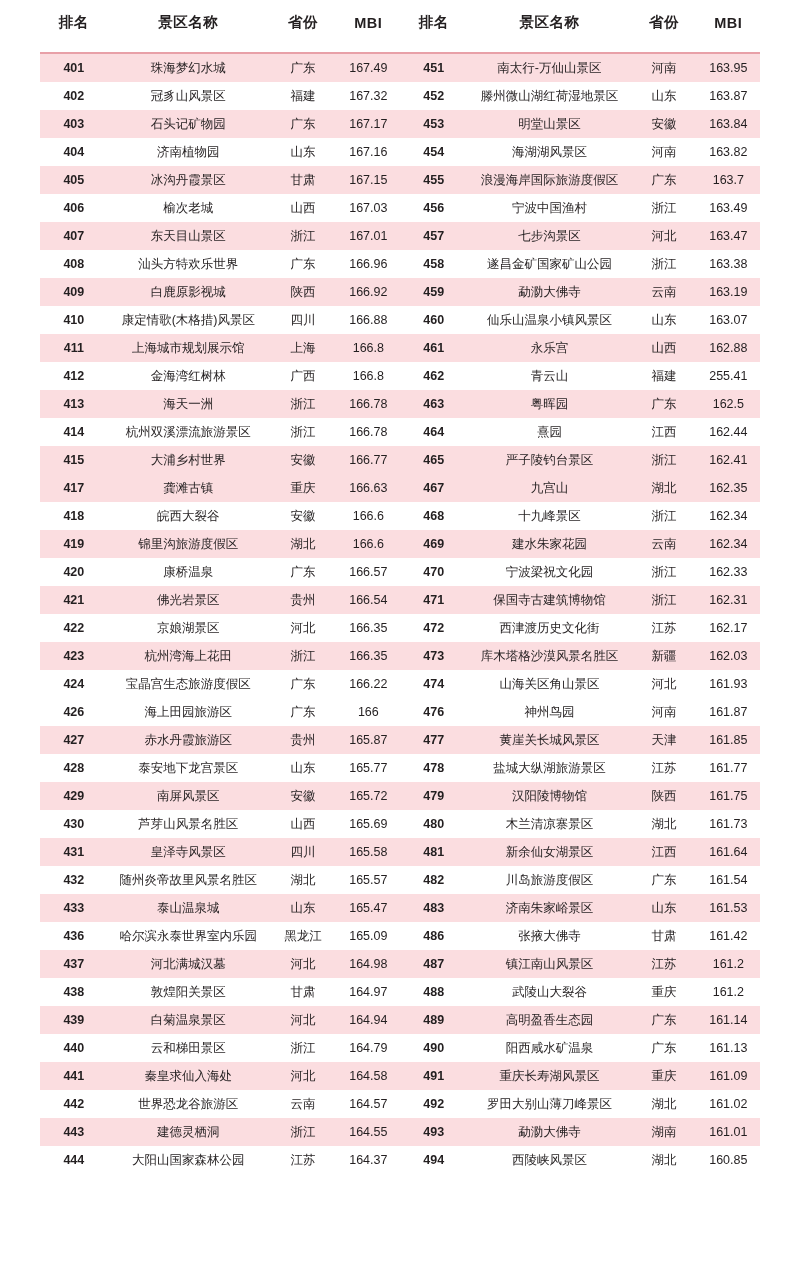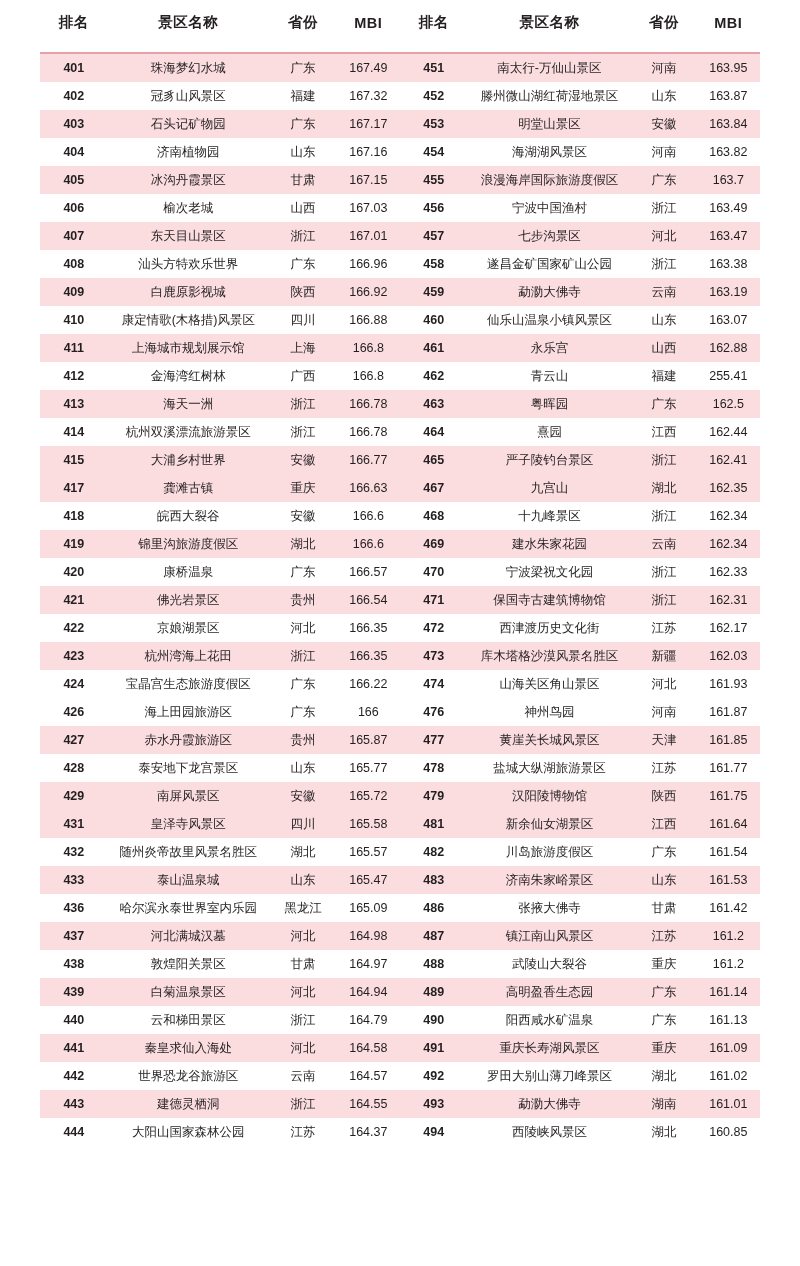--- a/index.html
+++ b/index.html
@@ -356,20 +356,30 @@
         <tr class="shade">
           <td class="rankcell">429</td>
           <td class="namecell">南屏风景区</td>
           <td>安徽</td>
           <td>165.72</td>
           <td class="rankcell">479</td>
           <td class="namecell">汉阳陵博物馆</td>
           <td>陕西</td>
           <td>161.75</td>
         </tr>
+        <tr class="plain">
+          <td class="rankcell">430</td>
+          <td class="namecell">芦芽山风景名胜区</td>
+          <td>山西</td>
+          <td>165.69</td>
+          <td class="rankcell">480</td>
+          <td class="namecell">木兰清凉寨景区</td>
+          <td>湖北</td>
+          <td>161.73</td>
+        </tr>
         <tr class="shade">
           <td class="rankcell">431</td>
           <td class="namecell">皇泽寺风景区</td>
           <td>四川</td>
           <td>165.58</td>
           <td class="rankcell">481</td>
           <td class="namecell">新余仙女湖景区</td>
           <td>江西</td>
           <td>161.64</td>
         </tr>

